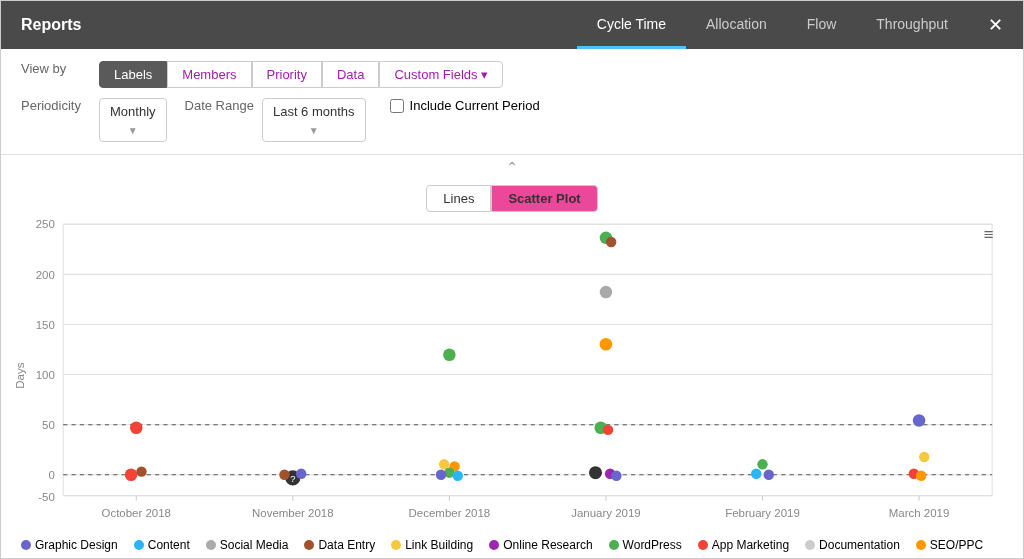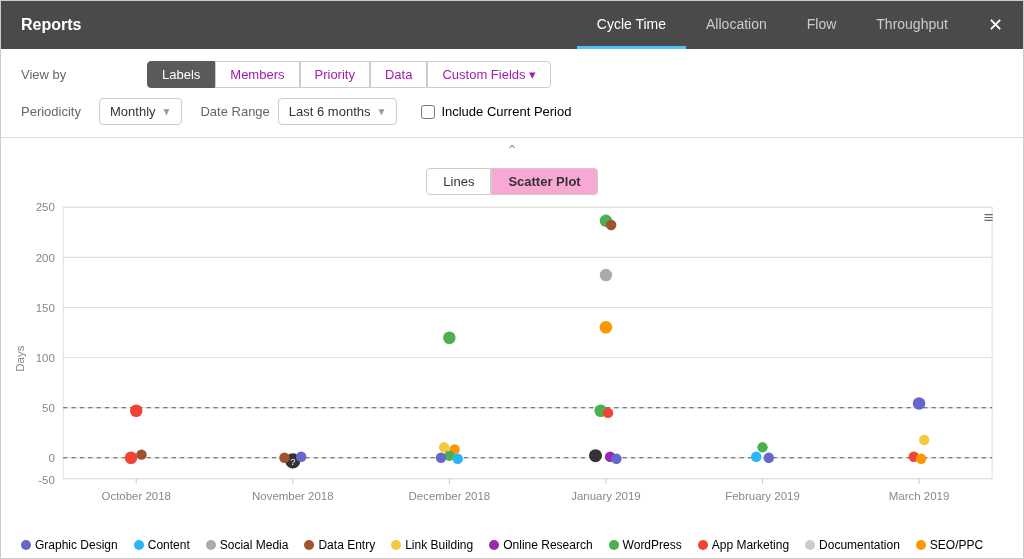--- a/index.html
+++ b/index.html
@@ -10,43 +10,43 @@
     
     .header { background: #4a4a4a; color: #fff; display: flex; align-items: center; padding: 0 20px; height: 48px; flex-shrink: 0; }
     .header-title { font-size: 16px; font-weight: bold; color: #fff; margin-right: auto; }
     .header-tabs { display: flex; gap: 0; }
     .header-tab { padding: 14px 20px; color: #ccc; cursor: pointer; font-size: 14px; border-bottom: 3px solid transparent; }
     .header-tab.active { color: #fff; border-bottom: 3px solid #4fc3f7; }
     .header-close { color: #fff; cursor: pointer; font-size: 18px; margin-left: 20px; }
 
     
     .controls { padding: 12px 20px; background: #fff; border-bottom: 1px solid #e0e0e0; flex-shrink: 0; }
-    .control-row { display: flex; align-items: center; gap: 8px; margin-bottom: 10px; }
+    .control-row { display: flex; align-items: flex-start; gap: 8px; margin-bottom: 10px; }
     .control-row:last-child { margin-bottom: 0; }
     .control-label { color: #666; min-width: 70px; font-size: 13px; }
-    .btn-group { display: flex; margin-left: 48px; }
+    .btn-group { display: flex; }
     .btn { padding: 5px 14px; border: 1px solid #ccc; background: #fff; cursor: pointer; font-size: 13px; color: #a21caf; }
     .btn:first-child { border-radius: 4px 0 0 4px; }
     .btn:last-child { border-radius: 0 4px 4px 0; }
     .btn.active { background: #5a5a5a; color: #fff; border-color: #5a5a5a; }
-    .select-btn { padding: 5px 10px; border: 1px solid #ccc; background: #fff; cursor: pointer; font-size: 13px; color: #333; border-radius: 4px; display: flex; align-items: center; gap: 6px; }
+    .select-btn { padding: 5px 10px; border: 1px solid #ccc; background: #fff; cursor: pointer; font-size: 13px; color: #333; border-radius: 4px; display: flex; align-items: center; gap: 6px; flex-direction: column; }
     .select-btn .arrow { font-size: 10px; color: #999; }
     .checkbox-row { display: flex; align-items: center; gap: 6px; }
     .checkbox-row input { width: 14px; height: 14px; }
 
     
     .chart-area { flex: 1; padding: 0 10px 0 10px; overflow: hidden; position: relative; }
 
     .collapse-btn { text-align: center; padding: 4px; cursor: pointer; color: #999; font-size: 14px; }
 
     .chart-controls { display: flex; justify-content: center; gap: 0; margin: 6px 0; }
     .chart-tab { padding: 5px 16px; border: 1px solid #ccc; background: #fff; cursor: pointer; font-size: 13px; color: #333; }
     .chart-tab:first-child { border-radius: 4px 0 0 4px; }
     .chart-tab:last-child { border-radius: 0 4px 4px 0; }
-    .chart-tab.active { background: #f9a8d4; font-weight: bold; }
+    .chart-tab.active { background: #ec4899; font-weight: bold; }
 
     .chart-container { position: relative; width: 100%; height: 310px; }
 
     svg.chart { width: 100%; height: 100%; }
 
     
     .legend { display: flex; flex-wrap: wrap; gap: 16px 16px; padding: 6px 20px; font-size: 12px; }
     .legend-item { display: flex; align-items: center; gap: 4px; }
     .legend-dot { width: 10px; height: 10px; border-radius: 50%; display: inline-block; }
   </style>

